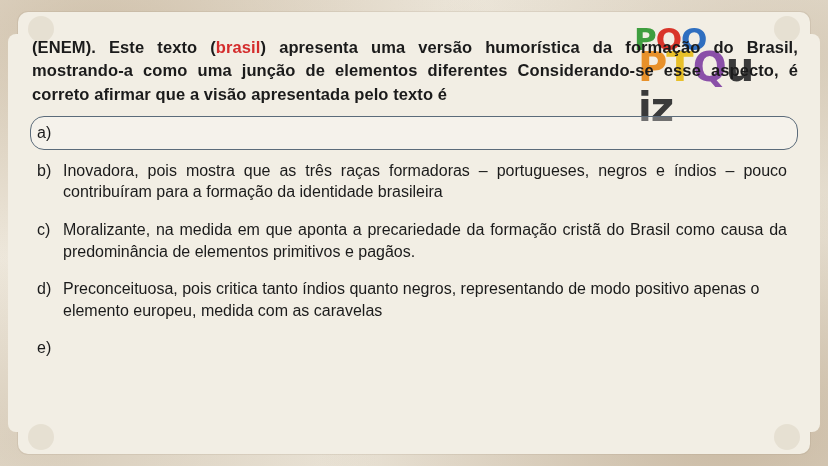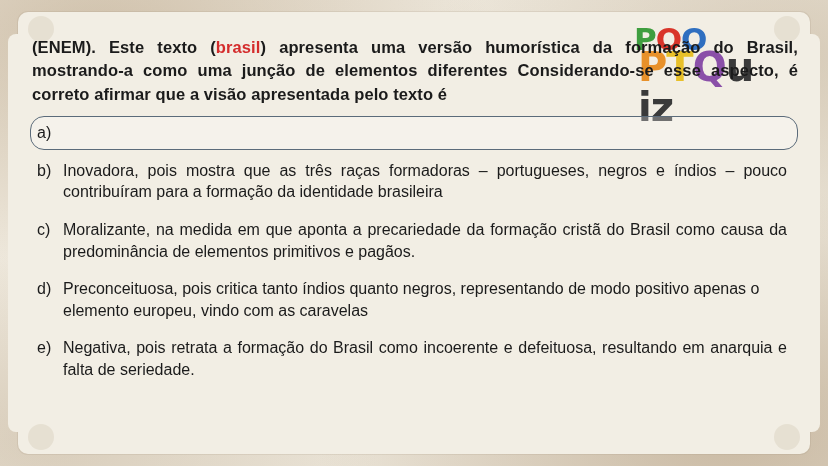--- a/index.html
+++ b/index.html
@@ -192,23 +192,22 @@
         <div class="opt-text">Inovadora, pois mostra que as três raças formadoras – portugueses, negros e índios – pouco contribuíram para a formação da identidade brasileira</div>
       </div>
 
       <div class="option">
         <div class="opt-letter">c)</div>
         <div class="opt-text">Moralizante, na medida em que aponta a precariedade da formação cristã do Brasil como causa da predominância de elementos primitivos e pagãos.</div>
       </div>
 
       <div class="option wide">
         <div class="opt-letter">d)</div>
-        <div class="opt-text">Preconceituosa,  pois   critica tanto  índios quanto    negros,    representando        de  modo  positivo apenas o elemento europeu, vindo com as caravelas</div>
+        <div class="opt-text">Preconceituosa,  pois   critica tanto  índios quanto    negros,    representando        de  modo  positivo apenas o elemento europeu, medida com as caravelas</div>
       </div>
 
       <div class="option">
         <div class="opt-letter">e)</div>
-        <div class="opt-text">Negativa, pois retrata a formação do Brasil como incoerente e defeituosa, resultando em anarquia e falta de seriedade.</div>
       </div>
 
     </div>
   </div>
 </div>
 
 </body></html>

